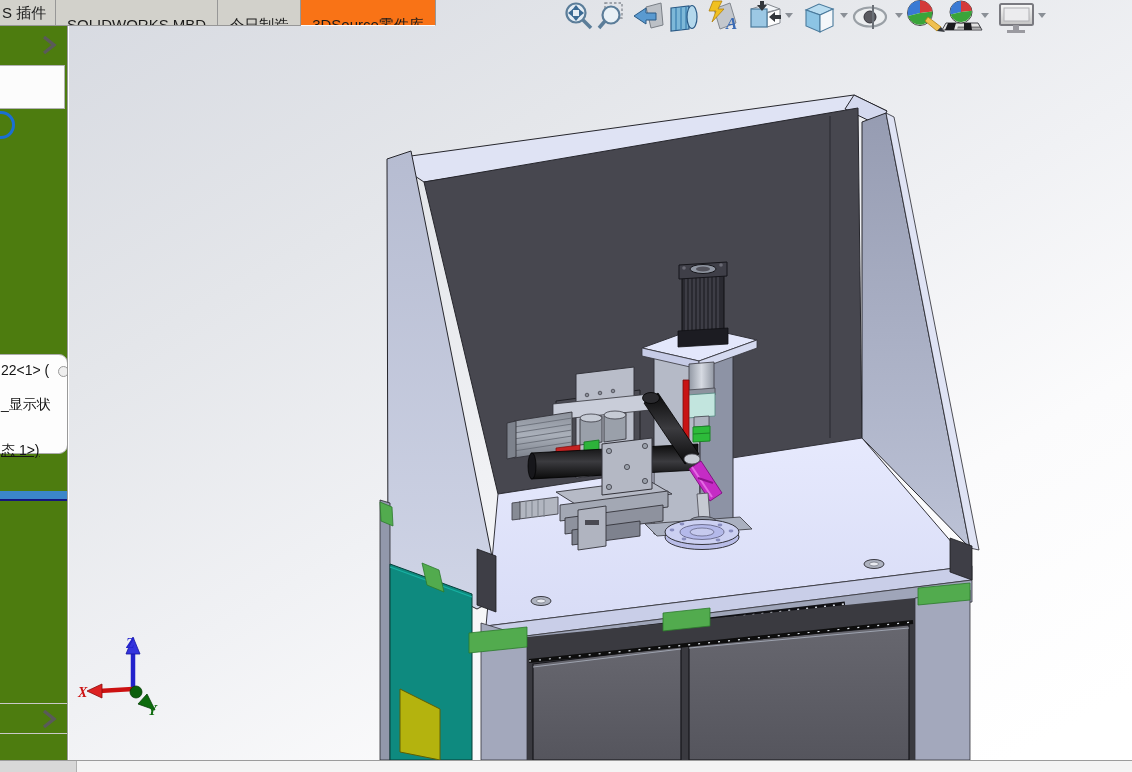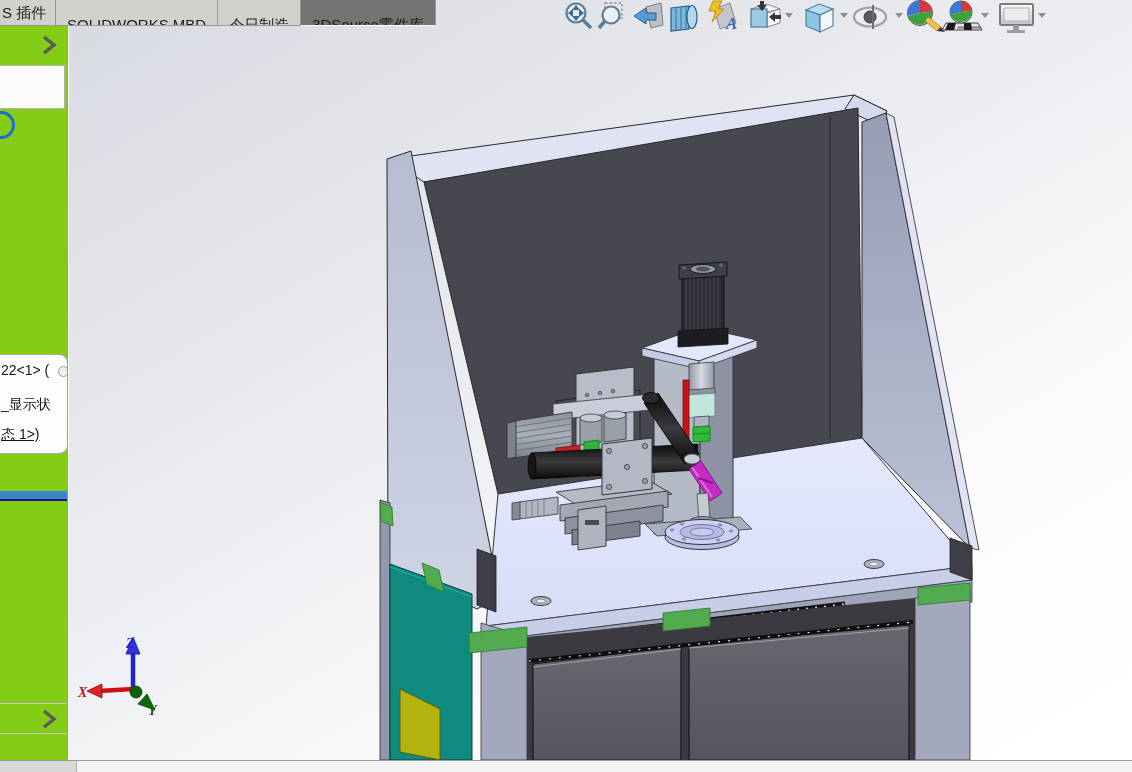--- a/index.html
+++ b/index.html
@@ -10,25 +10,25 @@
   #viewport{position:absolute;left:69px;top:0;width:1063px;height:760px;
     background:linear-gradient(150deg,#d7dae1 0%,#e4e6ea 28%,#f0f1f4 52%,#fbfbfc 72%,#ffffff 95%);}
   #modelsvg{position:absolute;left:0;top:0;}
 
   
   #tabbar{position:absolute;left:0;top:0;height:26px;display:flex;z-index:30;}
   .tab{box-sizing:border-box;height:26px;line-height:25px;padding:12px 11px;font-size:15px;
        color:#1b1b1b;background:#d2d1cb;border-right:1px solid #979797;border-bottom:1px solid #979797;
        white-space:nowrap;overflow:hidden;}
   .tab.first{width:56px;padding:0 4px 0 2px;}
-  .tab.active{background:#737373;border-bottom:1px solid #fbfbfb;}
+  .tab.active{background:#f97316;border-bottom:1px solid #fbfbfb;}
 
   
   #leftpanel{position:absolute;left:0;top:26px;width:68px;height:734px;
-             background:#84cc16;border-right:1px solid #9a9a9a;box-sizing:border-box;z-index:20;overflow:hidden;}
+             background:#4d7c0f;border-right:1px solid #9a9a9a;box-sizing:border-box;z-index:20;overflow:hidden;}
   .panelline{position:absolute;left:0;width:68px;height:1px;background:#c9c9c9;}
   #topbox{position:absolute;left:-10px;top:39px;width:73px;height:42px;background:#fcfcfc;border:1px solid #b2b2b2;}
   #bluearc{position:absolute;left:-13px;top:85px;width:22px;height:22px;border:3px solid #1a6fd4;border-radius:50%;}
   #tooltipfrag{position:absolute;left:-24px;top:328px;width:90px;height:98px;background:#fdfdfd;
                border:1px solid #ababab;border-radius:9px;}
   .treetext{position:absolute;left:1px;font-size:14px;color:#141414;white-space:nowrap;}
   #ttcircle{position:absolute;left:58px;top:340px;width:9px;height:9px;border:1px solid #9a9a9a;
             border-radius:50%;background:#efefef;}
   #selbar{position:absolute;left:0;top:465px;width:67px;height:8px;background:#3b86c9;}
   #selbar2{position:absolute;left:0;top:473px;width:67px;height:2px;background:#15157d;}
@@ -423,21 +423,21 @@
     <svg class="chev" style="left:38px;top:8px;" viewBox="0 0 22 22">
       <polyline points="6,3 16,11 6,19" fill="none" stroke="#5a5a5a" stroke-width="3.4"></polyline>
     </svg>
     <div id="topbox"></div>
     <div id="bluearc"></div>
 
     <div id="tooltipfrag"></div>
     <div id="ttcircle"></div>
     <div class="treetext" style="top:336px;">22&lt;1&gt; (</div>
     <div class="treetext" style="top:370px;text-align:center;">_显示状</div>
-    <div class="treetext" style="top:400px;text-decoration:underline;">态 1&gt;)</div>
+    <div class="treetext" style="top:416px;text-decoration:underline;">态 1&gt;)</div>
 
     <div id="selbar"></div>
     <div id="selbar2"></div>
 
     <div class="panelline" style="top:677px;"></div>
     <svg class="chev" style="left:38px;top:682px;" viewBox="0 0 22 22">
       <polyline points="6,3 16,11 6,19" fill="none" stroke="#5a5a5a" stroke-width="3.4"></polyline>
     </svg>
     <div class="panelline" style="top:707px;"></div>
   </div>

